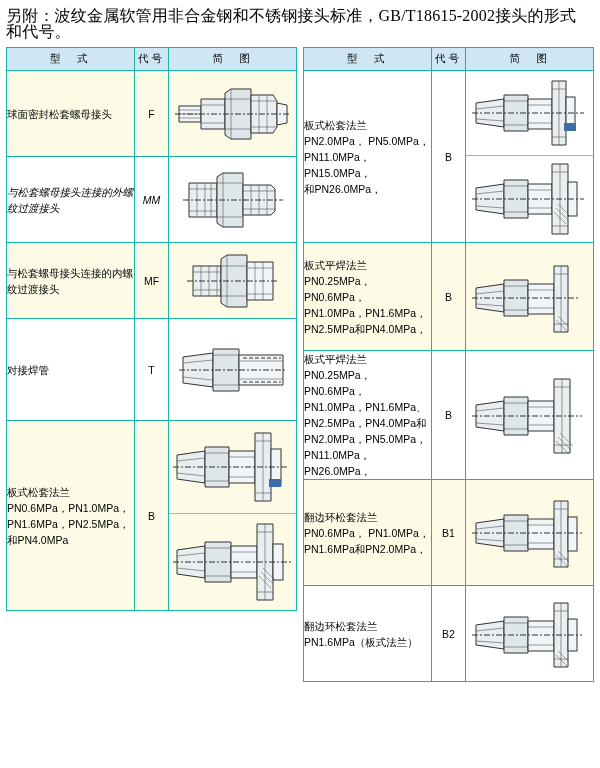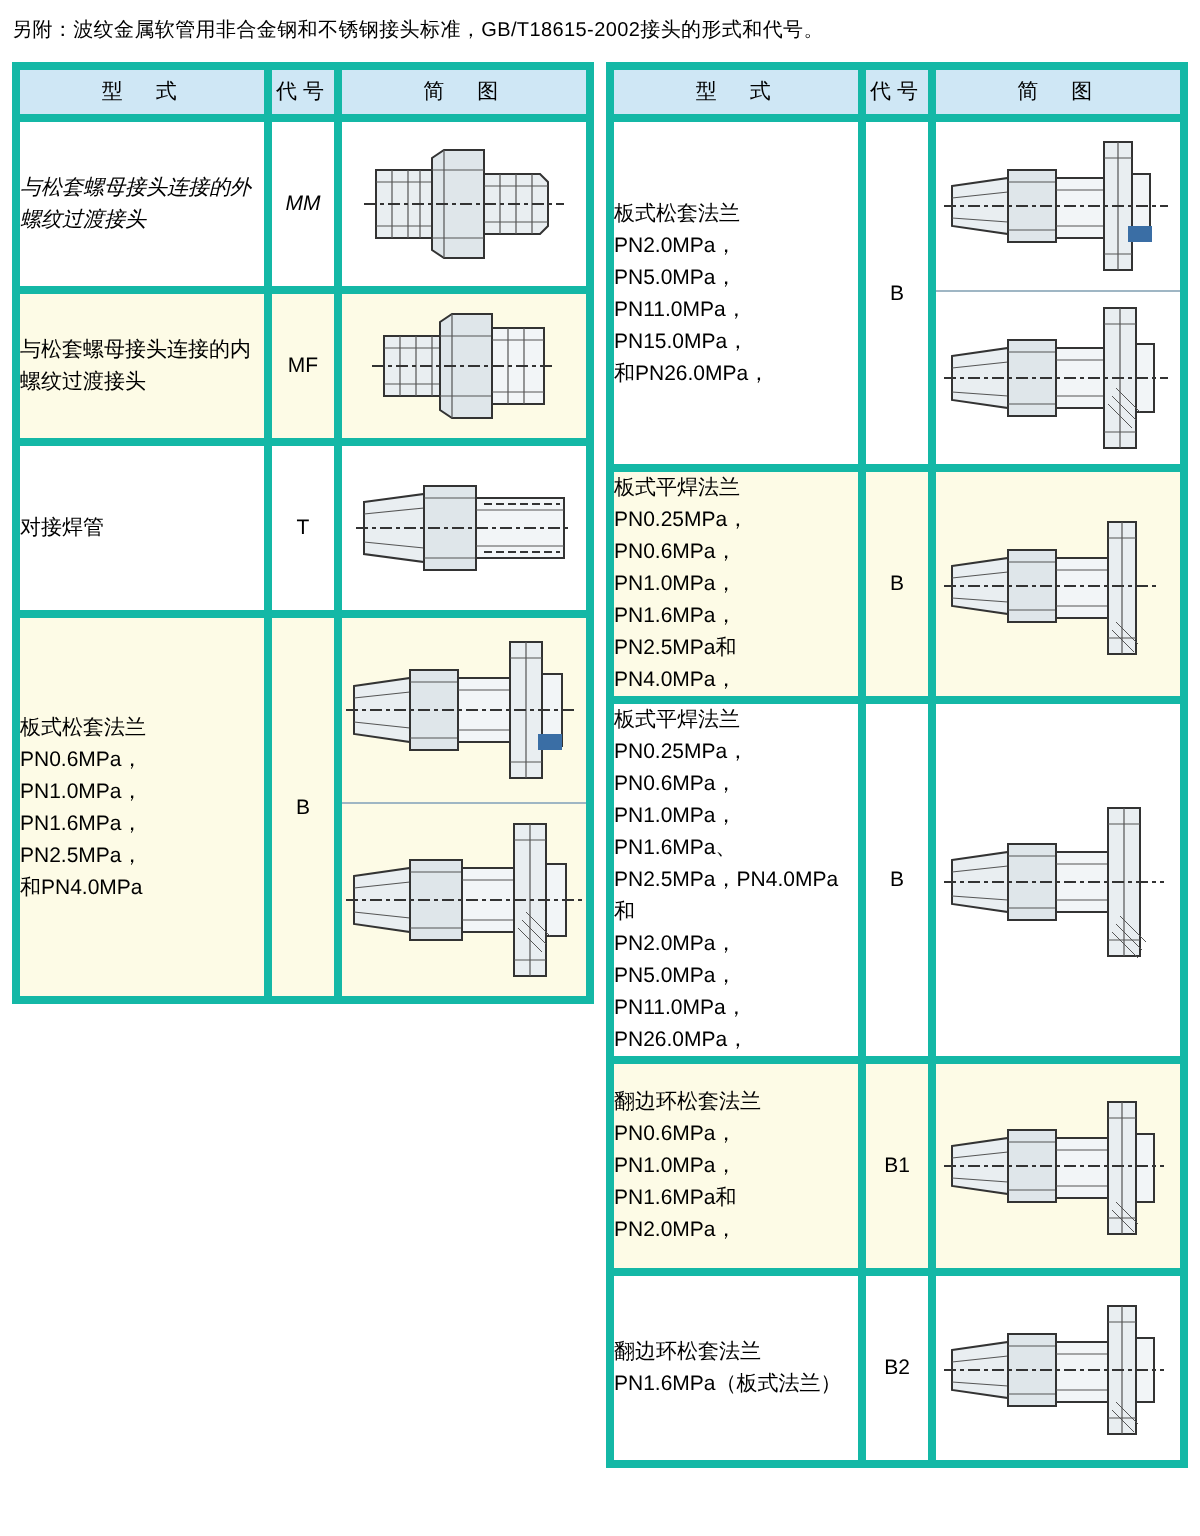--- a/index.html
+++ b/index.html
@@ -16,43 +16,44 @@
     overflow: hidden;
   }
   .page {
     position: relative;
     width: 600px;
     height: 768px;
     box-sizing: border-box;
   }
   .caption {
     padding: 8px 10px 7px 6px;
-    font-size: 10px;
+    font-size: 16px;
     line-height: 16px;
     color: #000;
     letter-spacing: 0.2px;
+    font-family: Liberation Serif, serif;
   }
   table.main {
     border-collapse: collapse;
     width: 588px;
     margin: 0 6px;
     table-layout: fixed;
   }
   table.main > tbody > tr > td {
     vertical-align: top;
     padding: 0;
     border: none;
   }
   table.sub {
     border-collapse: collapse;
     width: 100%;
     table-layout: fixed;
   }
   table.sub td, table.sub th {
-    border: 4px solid #14b8a6;
+    border: 1px solid #14b8a6;
     padding: 0;
     font-weight: normal;
     font-size: 10.5px;
     margin-top: 12px;
   }
   thead td {
     background: #cfe7f5;
     text-align: center;
     height: 22px;
     font-size: 11px;
@@ -114,20 +115,40 @@
             <thead>
               <tr>
                 <td>型　式</td>
                 <td>代号</td>
                 <td>简　图</td>
               </tr>
             </thead>
             <tbody>
 
 
+              <tr style="height:86px;">
+                <td class="cell-type mid yellow">球面密封松套螺母接头</td>
+                <td class="cell-code yellow">F</td>
+                <td class="cell-fig yellow">
+                  <svg width="120" height="70" viewBox="0 0 120 70">
+                    <g>
+                      <path class="fill-c" d="M6 27 L28 27 L28 43 L6 43 Z"></path>
+                      <path class="ln-thin" d="M6 31 L28 31 M6 35 L28 35 M6 39 L28 39"></path>
+                      <path class="fill-a" d="M28 20 L52 20 L52 50 L28 50 Z"></path>
+                      <path class="ln-thin" d="M28 26 L52 26 M28 44 L52 44"></path>
+                      <path class="fill-b" d="M52 14 L58 10 L78 10 L78 60 L58 60 L52 56 Z"></path>
+                      <path class="ln-thin" d="M52 20 L78 20 M52 50 L78 50 M58 10 L58 60"></path>
+                      <path class="fill-a" d="M78 16 L100 16 L104 22 L104 48 L100 54 L78 54 Z"></path>
+                      <path class="ln-thin" d="M78 22 L104 22 M78 48 L104 48 M86 16 L86 54 M94 16 L94 54"></path>
+                      <path class="fill-c" d="M104 24 L114 26 L114 44 L104 46 Z"></path>
+                      <path class="ln" stroke-dasharray="6 2 2 2" d="M2 35 L118 35"></path>
+                    </g>
+                  </svg>
+                </td>
+              </tr>
 
               <tr style="height:86px;font-style:italic;">
                 <td class="cell-type mid white" style="white-space:pre-line;">与松套螺母接头连接的外螺纹过渡接头</td>
                 <td class="cell-code white">MM</td>
                 <td class="cell-fig white">
                   <svg width="120" height="70" viewBox="0 0 120 70">
                     <g>
                       <path class="fill-a" d="M16 18 L44 18 L44 52 L16 52 Z"></path>
                       <path class="ln-thin" d="M16 24 L44 24 M16 46 L44 46 M24 18 L24 52 M32 18 L32 52 M38 18 L38 52"></path>
                       <path class="fill-b" d="M44 12 L50 8 L70 8 L70 62 L50 62 L44 58 Z"></path>
@@ -151,21 +172,21 @@
                       <path class="fill-b" d="M48 13 L54 9 L74 9 L74 61 L54 61 L48 57 Z"></path>
                       <path class="ln-thin" d="M48 20 L74 20 M48 50 L74 50 M54 9 L54 61"></path>
                       <path class="fill-c" d="M74 16 L100 16 L100 54 L74 54 Z"></path>
                       <path class="ln-thin" d="M74 22 L100 22 M74 48 L100 48 M82 16 L82 54 M90 16 L90 54"></path>
                       <path class="ln" stroke-dasharray="6 2 2 2" d="M14 35 L106 35"></path>
                     </g>
                   </svg>
                 </td>
               </tr>
 
-              <tr style="height:86px;">
+              <tr style="height:102px;">
                 <td class="cell-type mid white">对接焊管</td>
                 <td class="cell-code white">T</td>
                 <td class="cell-fig white">
                   <svg width="120" height="70" viewBox="0 0 120 70">
                     <g>
                       <path class="fill-a" d="M10 22 L40 18 L40 52 L10 48 Z"></path>
                       <path class="ln-thin" d="M10 28 L40 25 M10 42 L40 45"></path>
                       <path class="fill-b" d="M40 14 L66 14 L66 56 L40 56 Z"></path>
                       <path class="ln-thin" d="M40 20 L66 20 M40 50 L66 50"></path>
                       <path class="fill-c" d="M66 20 L110 20 L110 50 L66 50 Z"></path>

